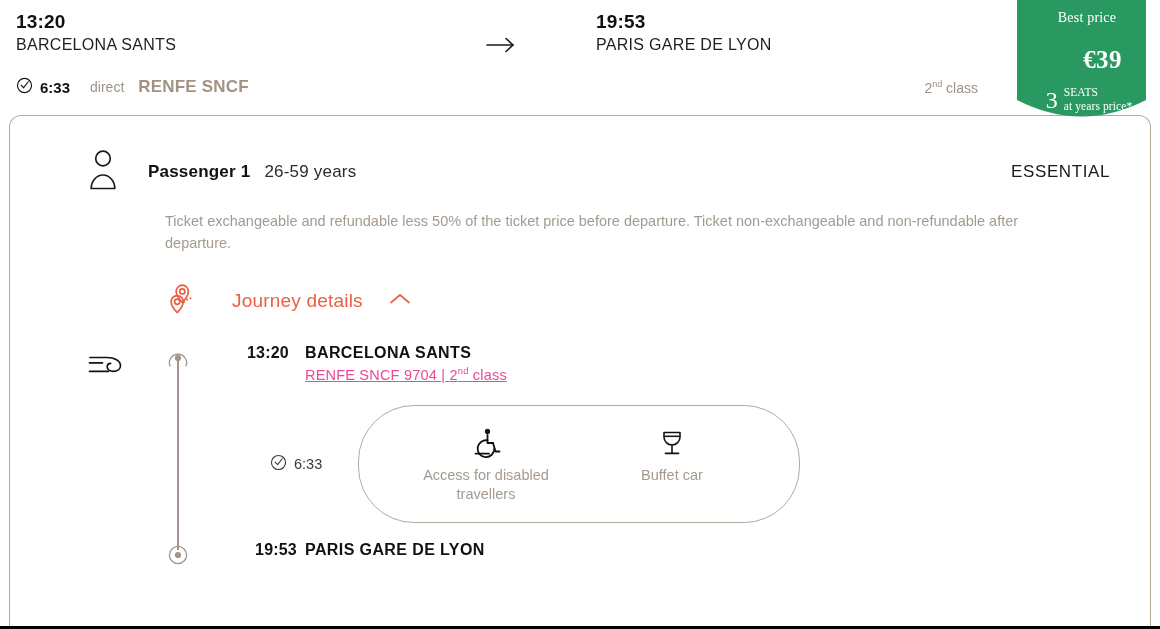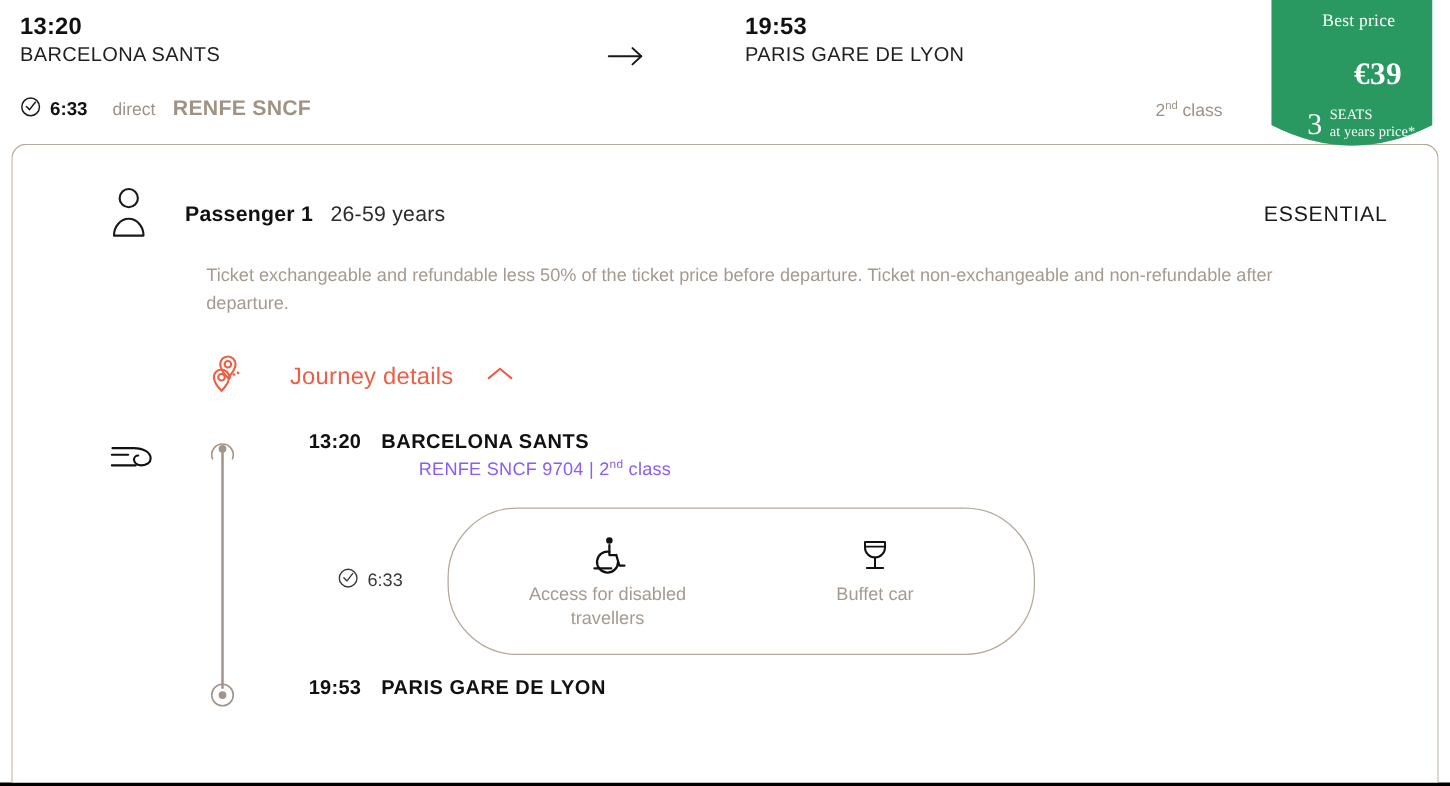--- a/index.html
+++ b/index.html
@@ -289,25 +289,26 @@
   .tl-station {
     display: inline-block;
     font-size: 16px;
     font-weight: bold;
     letter-spacing: 0.4px;
     color: #111;
     vertical-align: top;
   }
 
   .tl-service {
-    margin-left: 88px;
+    margin-left: 58px;
     margin-top: 3px;
     font-size: 14.5px;
     letter-spacing: 0.2px;
-    color: #8b5cf6;
+    color: #ec4899;
+    text-decoration: underline;
   }
   .tl-service sup { font-size: 9.5px; }
 
   
   .leg-mid {
     display: flex;
     align-items: center;
     margin-top: 22px;
     padding-left: 108px;
   }
@@ -318,21 +319,21 @@
     gap: 7px;
     font-size: 14.5px;
     color: #3a3a3a;
     width: 88px;
     flex: none;
   }
 
   .amenities {
     display: flex;
     align-items: flex-start;
-    gap: 76px;
+    gap: 48px;
     border: 1px solid #b5a99b;
     border-radius: 56px;
     padding: 20px 58px 18px 58px;
     min-height: 108px;
   }
 
   .amenity {
     width: 138px;
     text-align: center;
   }
@@ -344,21 +345,21 @@
     justify-content: center;
   }
 
   .amenity .a-label {
     margin-top: 6px;
     font-size: 14.5px;
     line-height: 19px;
     color: #a49a90;
   }
 
-  .arrival-row { margin-top: 18px; }
+  .arrival-row { margin-top: 18px; text-align: center; }
 </style>
 </head>
 <body>
 
 <div class="screen">
 
   <div class="summary">
 
     <div class="route-row">
 

